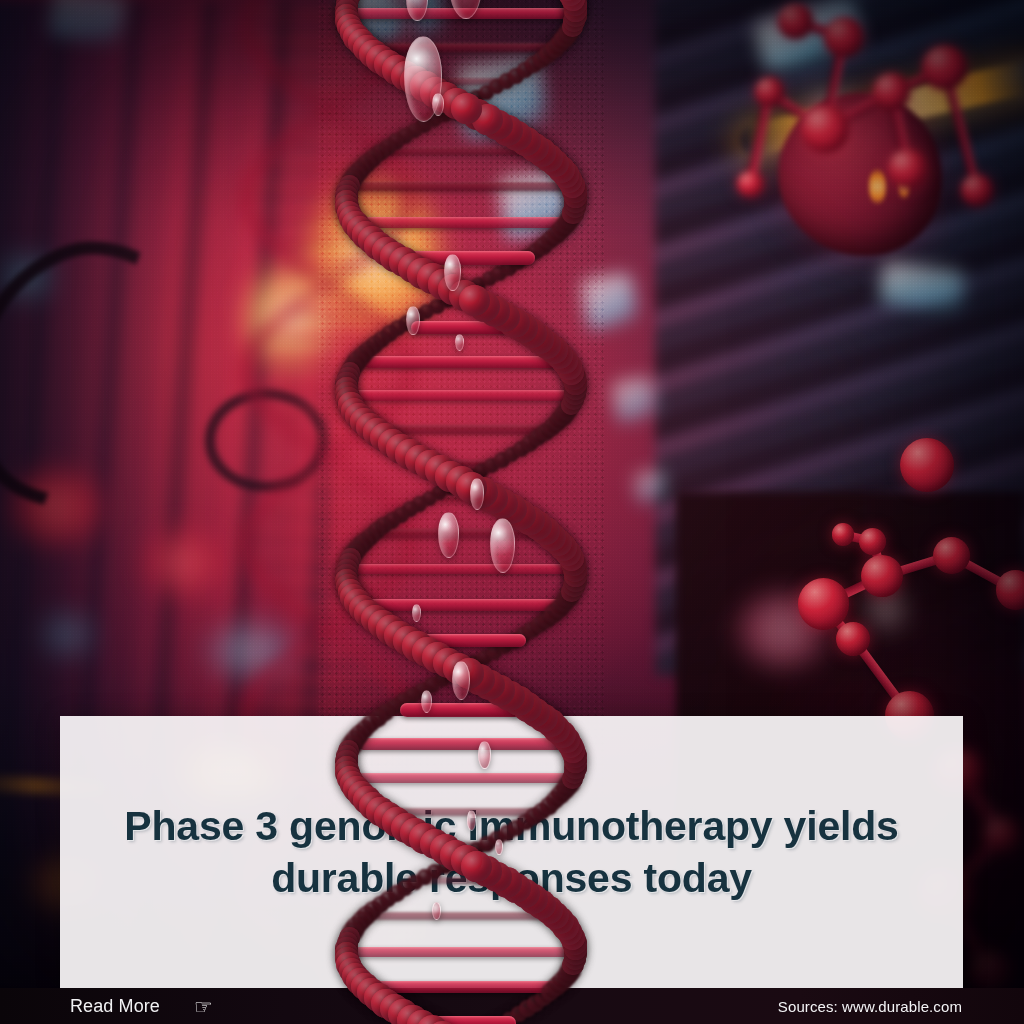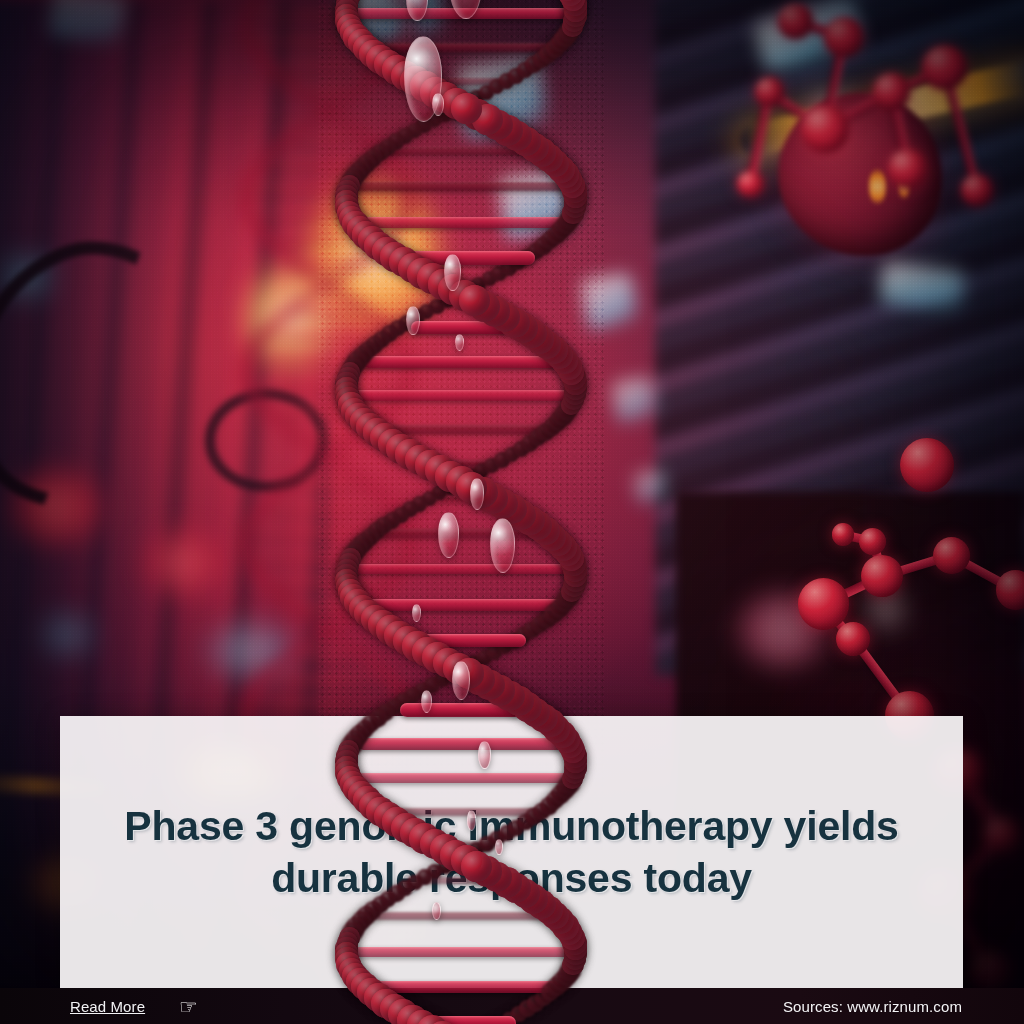--- a/index.html
+++ b/index.html
@@ -302,25 +302,24 @@
     left:0; bottom:0; width:1024px; height:36px;
     display:flex; align-items:center;
     background:linear-gradient(90deg, #0a0509 0%, #130810 28%, #180a12 55%, #1a0a12 78%, #12060c 100%);
   }
   .footer-left {
     display:flex; align-items:center; gap:34px;
     margin-left:70px;
   }
   .read-more {
     color:#f2f2f4;
-    font-size:15px;
+    font-size:18px;
     font-family:"Liberation Sans", sans-serif;
     letter-spacing:.1px;
     white-space:nowrap;
-    text-decoration:underline;
   }
   .hand-icon {
     color:#ffffff;
     font-size:21px;
     line-height:1;
     display:inline-flex; align-items:center;
   }
   .footer-right {
     margin-left:auto; margin-right:62px;
     color:#f4f4f6;
@@ -1130,16 +1129,16 @@
 
   <div class="headline-card">
     <div class="headline-text">Phase 3 genomic immunotherapy yields durable responses today</div>
   </div>
 
   <div class="footer">
     <div class="footer-left">
       <span class="read-more">Read More</span>
       <span class="hand-icon">☞</span>
     </div>
-    <span class="footer-right">Sources: www.riznum.com</span>
+    <span class="footer-right">Sources: www.durable.com</span>
   </div>
 
 </div>
 
 </body></html>

